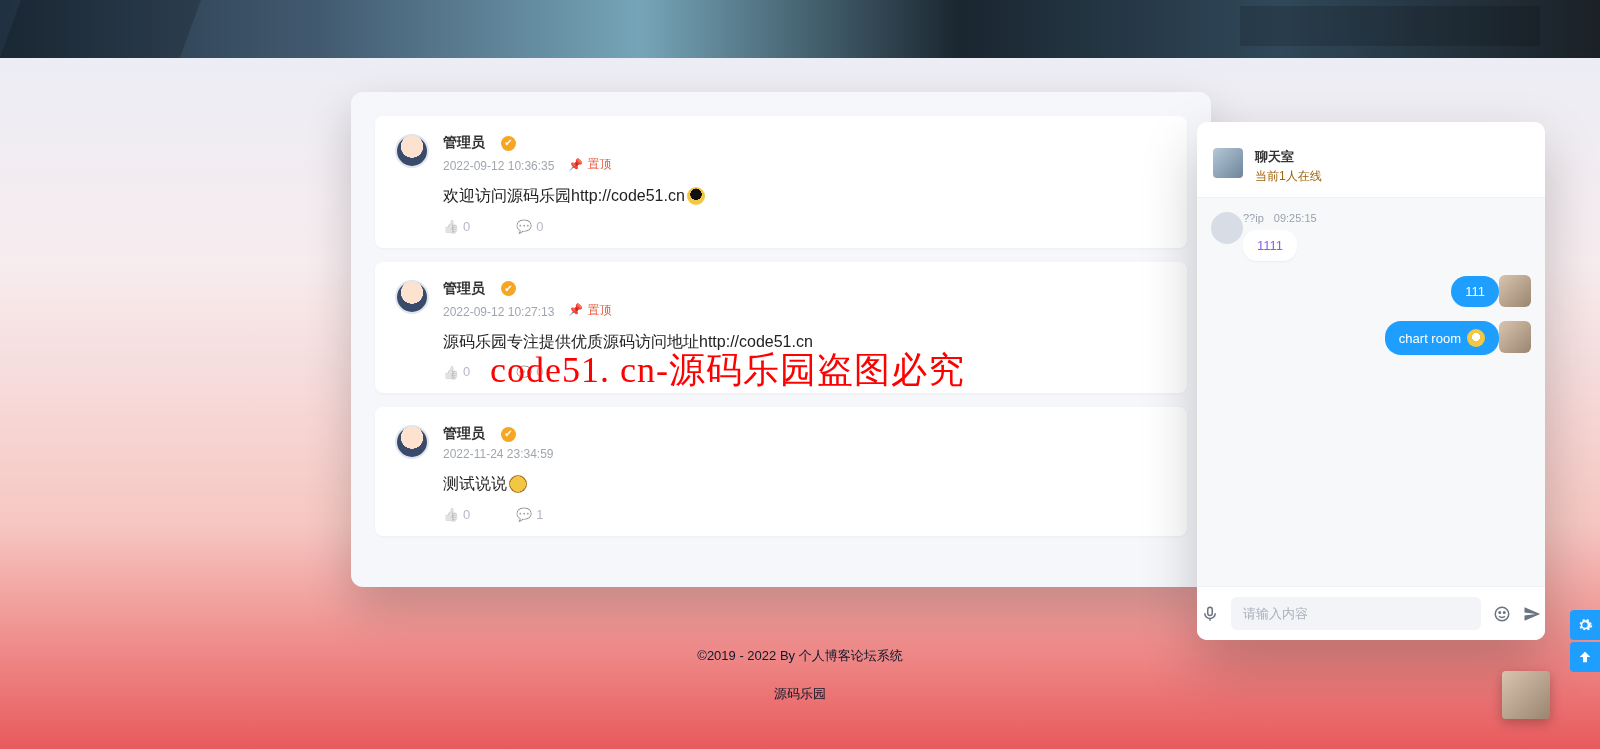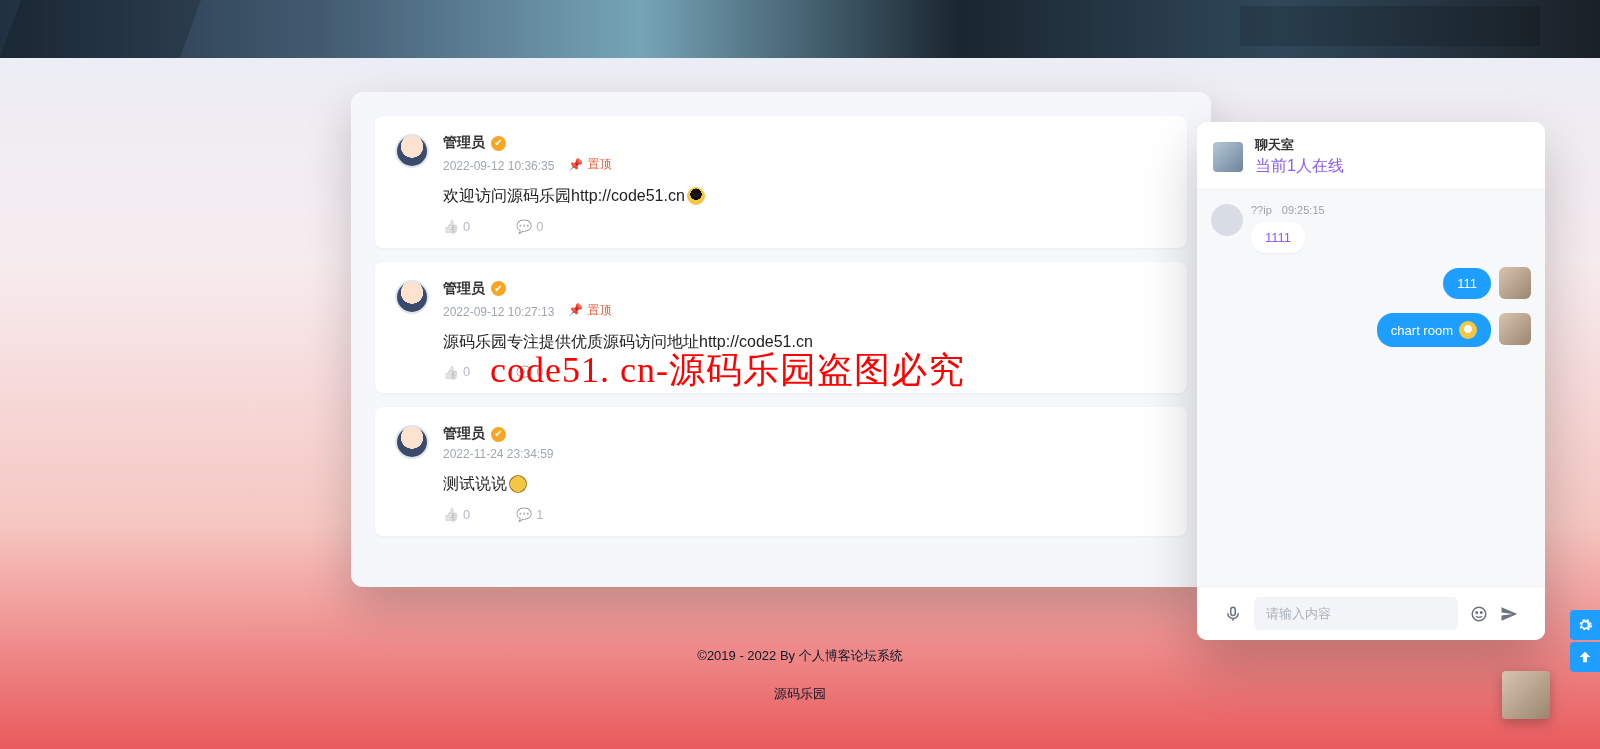--- a/index.html
+++ b/index.html
@@ -26,21 +26,21 @@
   background: #fff; border-radius: 8px; padding: 18px 20px 14px 20px; margin-bottom: 14px;
   box-shadow: 0 1px 3px rgba(0,0,0,.04);
   display: flex; align-items: flex-start; gap: 14px;
 }
 .avatar {
   width: 34px; height: 34px; border-radius: 50%; flex: 0 0 34px;
   background: radial-gradient(circle at 50% 35%, #fde3cf 0 45%, #3a4a6b 46% 100%);
   border: 2px solid #dfe6f0;
 }
 .post-body { flex: 1; min-width: 0; }
-.post-head { display: flex; align-items: center; gap: 6px; font-family: Liberation Serif, serif; }
+.post-head { display: flex; align-items: center; gap: 16px; font-family: Liberation Serif, serif; }
 .author { font-size: 14px; color: #333; font-weight: 600; }
 .verify-icon {
   width: 15px; height: 15px; border-radius: 50%;
   background: #f6a623; display: inline-flex; align-items: center; justify-content: center;
   color: #fff; font-size: 10px; line-height: 1;
 }
 .meta-row { margin-top: 4px; font-size: 12px; color: #a0a6b0; display: flex; align-items: flex-end; gap: 14px; }
 .pin { color: #e55a3c; display: inline-flex; align-items: center; gap: 4px; }
 .pin-icon { font-size: 12px; }
 .post-text { margin-top: 10px; font-size: 16px; color: #222; line-height: 1.6; display: flex; align-items: center; gap: 2px; }
@@ -56,34 +56,34 @@
 .thumb-icon::before { content: "👍"; font-size: 13px; filter: grayscale(1) opacity(.55); }
 .comment-icon::before { content: "💬"; font-size: 13px; filter: grayscale(1) opacity(.55); }
 
 
 .chat-panel {
   position: absolute; right: 55px; top: 122px; width: 348px; height: 518px;
   background: #fff; border-radius: 10px;
   box-shadow: 0 24px 56px rgba(0,0,0,.22);
   display: flex; flex-direction: column; overflow: hidden;
 }
-.chat-head { padding: 14px 16px 12px 16px; display: flex; align-items: center; gap: 12px; border-bottom: 1px solid #f0f1f4; }
+.chat-head { padding: 26px 16px 12px 16px; display: flex; align-items: flex-start; gap: 12px; border-bottom: 1px solid #f0f1f4; }
 .chat-logo { width: 30px; height: 30px; border-radius: 4px; background: linear-gradient(135deg, #b5c8d8, #6e849a); }
 .chat-title { font-size: 13px; color: #333; font-weight: 600; }
-.chat-sub { font-size: 16px; color: #8b5cf6; margin-top: 2px; }
+.chat-sub { font-size: 12px; color: #a16207; margin-top: 2px; }
 .chat-body { flex: 1; padding: 14px 14px; background: #f7f8fa; overflow: hidden; position: relative; }
-.msg-left, .msg-right { display: flex; gap: 8px; margin-bottom: 14px; }
+.msg-left, .msg-right { display: flex; margin-bottom: 14px; }
 .msg-right { justify-content: flex-end; }
 .msg-avatar { width: 32px; height: 32px; border-radius: 50%; background: #d8dde5; flex: 0 0 32px; }
 .msg-avatar.anime { background: linear-gradient(135deg,#d9c4b0,#9a8570); border-radius: 6px; }
 .msg-col { display: flex; flex-direction: column; gap: 6px; }
 .msg-meta { font-size: 11px; color: #9aa1ad; display: flex; gap: 10px; }
 .bubble-left { background: #fff; color: #8b5cf6; border-radius: 14px; padding: 8px 14px; font-size: 13px; align-self: flex-start; box-shadow: 0 1px 2px rgba(0,0,0,.05); }
 .bubble-right { background: #1e9fff; color: #fff; border-radius: 16px; padding: 8px 14px; font-size: 13px; align-self: flex-end; display: inline-flex; align-items: center; gap: 6px; }
-.chat-input { border-top: 1px solid #eef0f3; padding: 10px 27px; display: flex; align-items: center; gap: 12px; background: #fff; }
+.chat-input { border-top: 1px solid #eef0f3; padding: 10px 4px; display: flex; align-items: center; gap: 12px; background: #fff; }
 .mic-icon, .emoji-icon, .send-icon { color: #6b7280; display: inline-flex; align-items: center; justify-content: center; cursor: pointer; }
 .chat-input input {
   flex: 1; border: none; outline: none; background: #f3f4f7; border-radius: 6px;
   padding: 9px 12px; font-size: 13px; color: #333;
 }
 .chat-input input::placeholder { color: #a9b0bb; }
 
 
 .footer { position: absolute; bottom: 46px; left: 0; width: 100%; text-align: center; color: #0f172a; font-size: 13px; }
 .footer .line2 { margin-top: 20px; }

